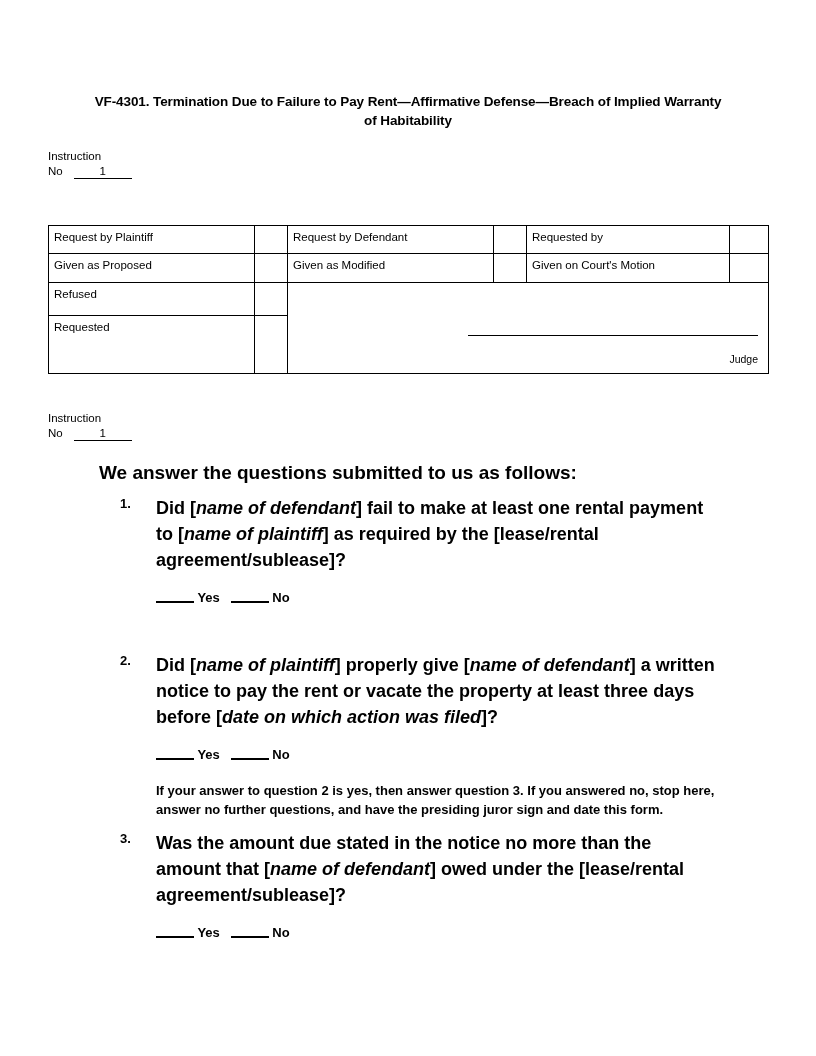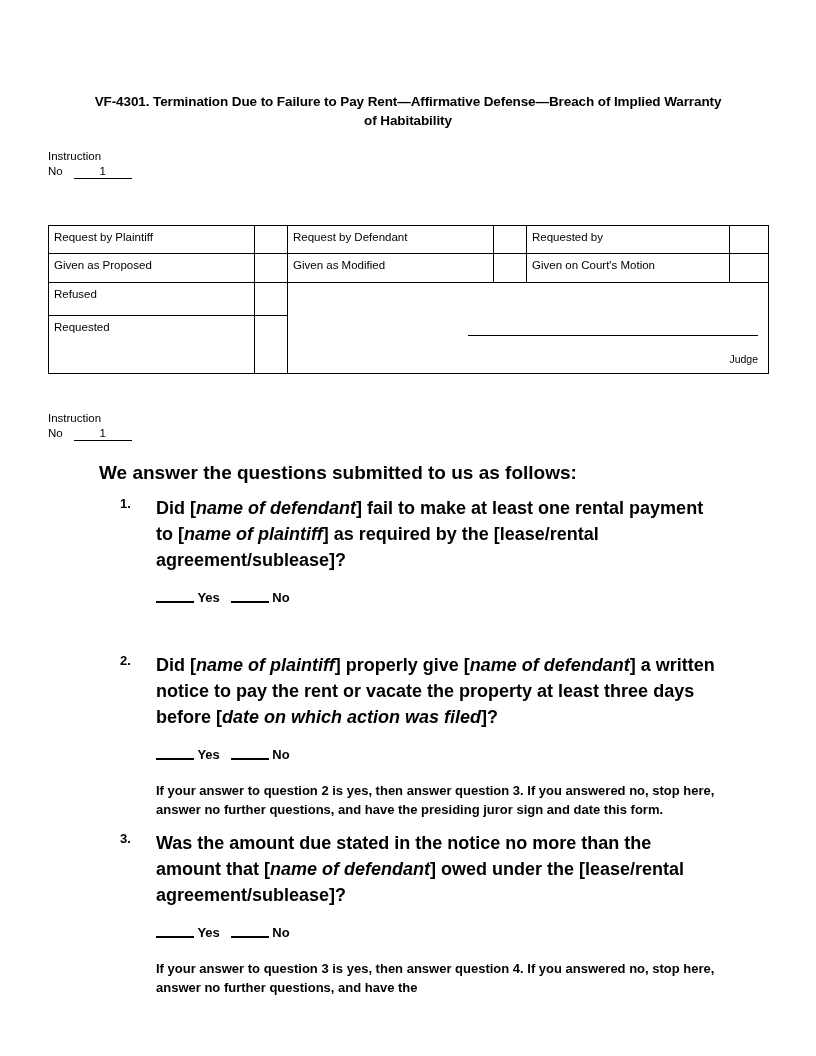--- a/index.html
+++ b/index.html
@@ -229,16 +229,15 @@
     <div class="answers"><span class="blank"></span> <span>Yes</span>   <span class="blank"></span> <span>No</span></div>
     <div class="q-note">If your answer to question 2 is yes, then answer question 3. If you answered no, stop here, answer no further questions, and have the presiding juror sign and date this form.</div>
   </div>
 
   <div class="q-block" style="top:830px;">
     <div class="q-head">
       <div class="q-num">3.</div>
       <div class="q-text">Was the amount due stated in the notice no more than the amount that [<i>name of defendant</i>] owed under the [lease/rental agreement/sublease]?</div>
     </div>
     <div class="answers"><span class="blank"></span> <span>Yes</span>   <span class="blank"></span> <span>No</span></div>
-    <div class="q-note">If your answer to question 3 is yes, then answer question 4. If you answered no, stop here, answer no further questions, and have the</div>
   </div>
 
 </div>
 
 </body></html>

